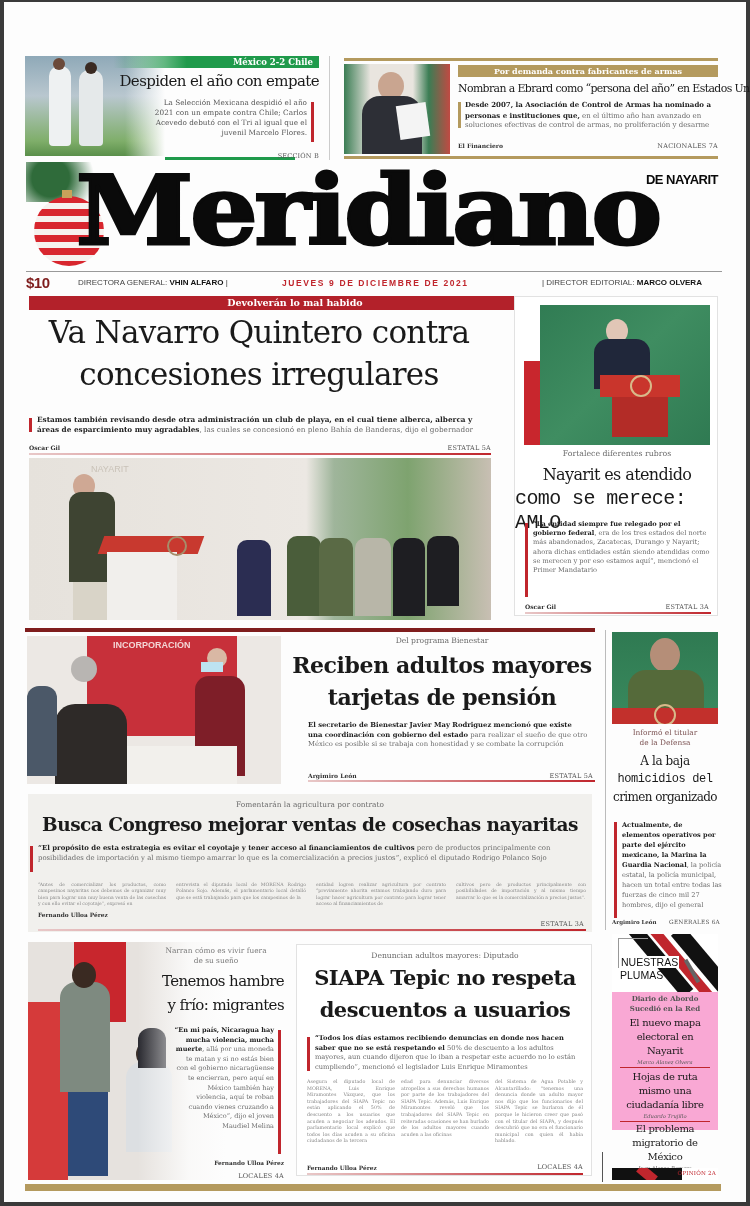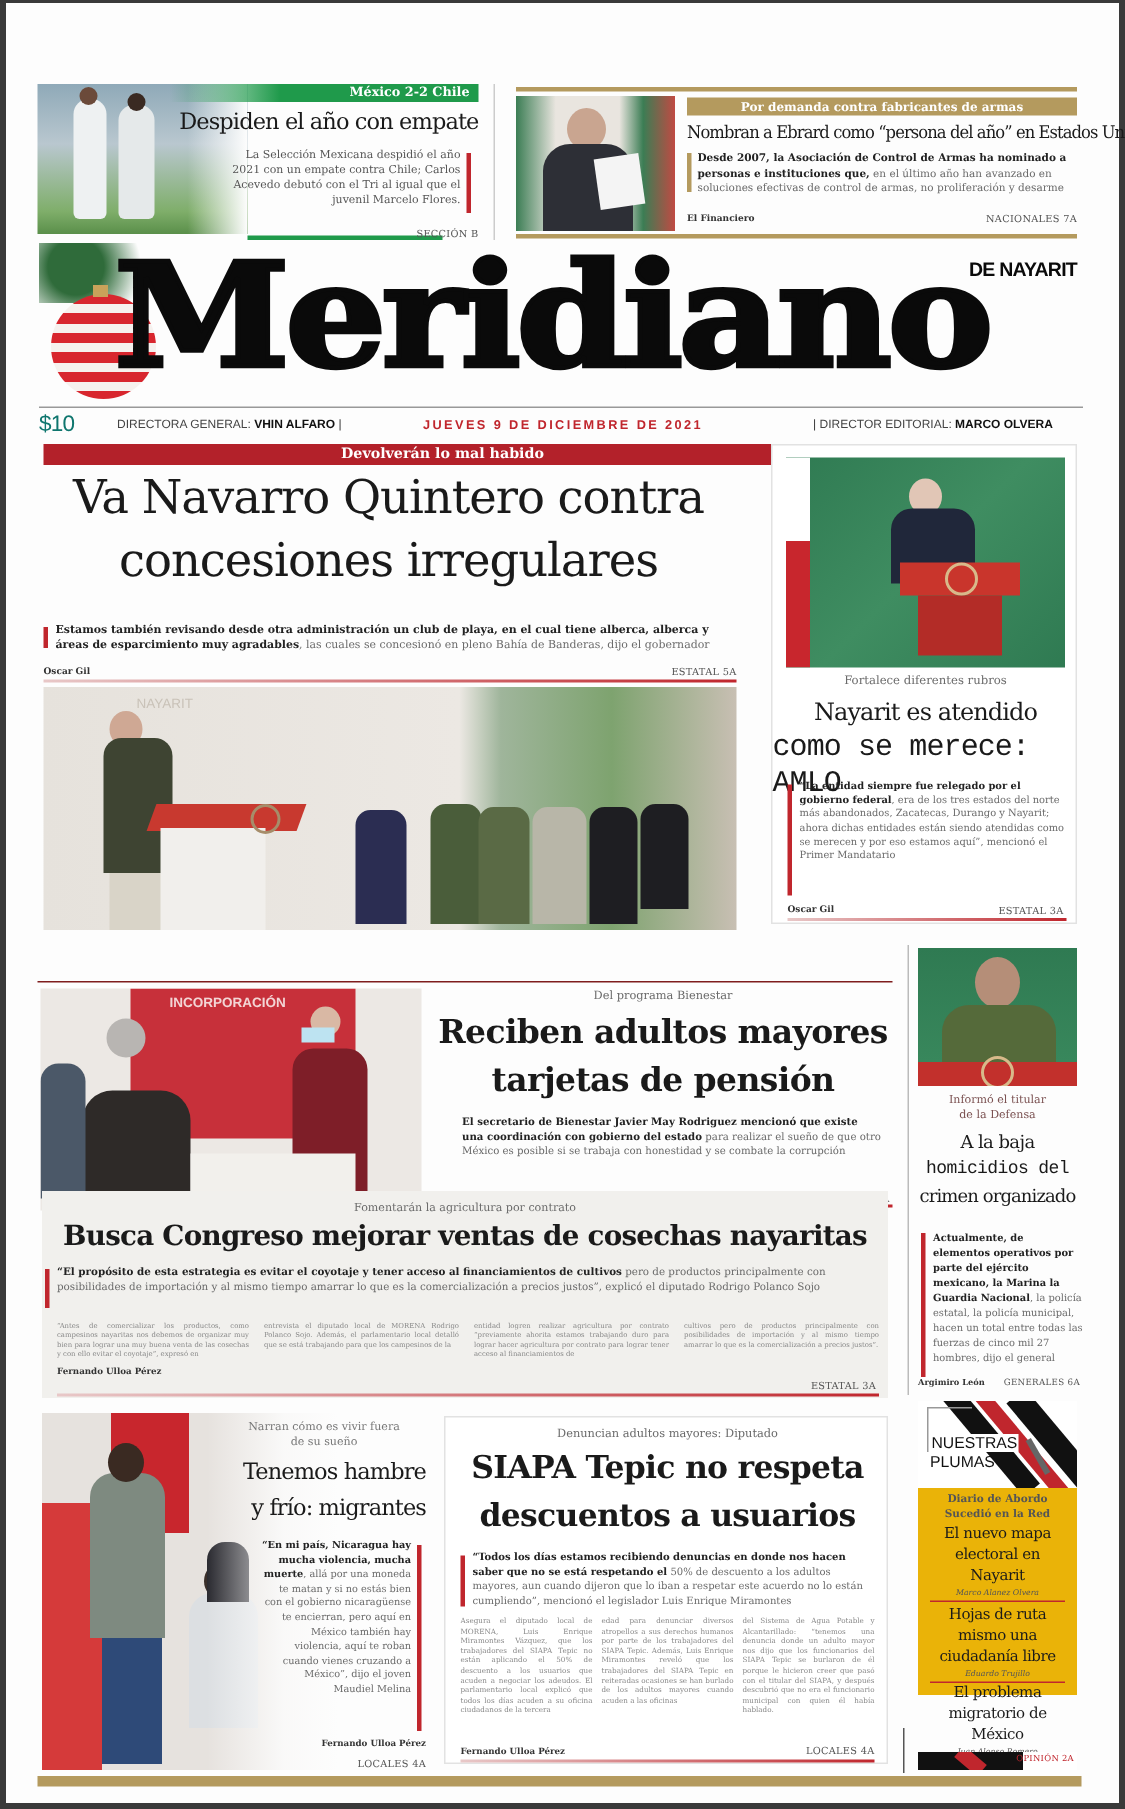--- a/index.html
+++ b/index.html
@@ -59,21 +59,21 @@
 
   <div class="abs" style="left:0; top:158px; width:742px; height:132px;">
     <div class="abs" style="left:22px; top:2px; width:82px; height:110px;">
       <div style="position:absolute;left:0;top:0;width:82px;height:40px;background:radial-gradient(circle at 30% 40%,#2f6b3a 0,#2f6b3a 30%,rgba(47,107,58,0) 70%);"></div>
       <div style="position:absolute;left:8px;top:34px;width:70px;height:70px;border-radius:50%;background:repeating-linear-gradient(180deg,#d8262e 0 7px,#f6f1ee 7px 13px);"></div>
       <div style="position:absolute;left:36px;top:28px;width:10px;height:8px;background:#c9a25a;"></div>
     </div>
     <div class="abs" style="left:72px; top:-6px; width:650px; font-family:'DejaVu Serif',serif; font-weight:bold; font-size:100px; line-height:118px; letter-spacing:-3px; color:#0a0a0a; transform:scaleX(1.06) scaleY(0.96); transform-origin:left top; -webkit-text-stroke:3px #0a0a0a;">Meridiano</div>
     <div class="abs sans" style="right:28px; top:12px; font-size:13px; font-weight:bold; color:#0a0a0a; letter-spacing:-0.5px;">DE NAYARIT</div>
     <div class="abs" style="left:22px; top:111px; width:696px; height:1px; background:#999;"></div>
-    <div class="abs sans" style="left:22px; top:114px; font-size:15px; font-weight:normal; color:#0f766e; letter-spacing:-0.5px;">$10</div>
+    <div class="abs sans" style="left:22px; top:114px; font-size:15px; font-weight:bold; color:#7f1d1d; letter-spacing:-0.5px;">$10</div>
     <div class="abs sans" style="left:74px; top:118px; font-size:8px; color:#444;">
       <span>DIRECTORA GENERAL:</span>
       <b style="color:#111;">VHIN ALFARO</b>
       <span style="color:#333;"> |</span>
     </div>
     <div class="abs sans" style="left:278px; top:118px; font-size:8.5px; font-weight:bold; color:#c0262d; letter-spacing:1.6px;">JUEVES 9 DE DICIEMBRE DE 2021</div>
     <div class="abs sans" style="left:538px; top:118px; font-size:8px; color:#444;">
       <span style="color:#333;">| </span>
       <span>DIRECTOR EDITORIAL:</span>
       <b style="color:#111;">MARCO OLVERA</b>
@@ -120,21 +120,21 @@
     <div class="abs" style="left:0; top:190px; width:204px; text-align:left; font-size:20px; line-height:24px; letter-spacing:-0.6px;font-family:Liberation Mono, monospace;">como se merece: AMLO</div>
     <div class="bar-red" style="left:10px; top:226px; height:74px;"></div>
     <div class="abs deck" style="left:18px; top:223px; width:180px; font-size:6.6px; line-height:9.2px;"><b>“La entidad siempre fue relegado por el gobierno federal</b><span>, era de los tres estados del norte más abandonados, Zacatecas, Durango y Nayarit; ahora dichas entidades están siendo atendidas como se merecen y por eso estamos aquí”, mencionó el Primer Mandatario</span></div>
     <div class="abs credit" style="left:10px; top:306px;">Oscar Gil</div>
     <div class="abs section-tag" style="right:8px; top:306px;">ESTATAL 3A</div>
     <div class="abs redrule" style="left:10px; top:315px; width:186px;"></div>
   </div>
 
   <div class="abs" style="left:601px; top:628px; width:1px; height:300px; background:#bbb;"></div>
 
-  <div class="abs" style="left:21px; top:626px; width:570px; height:156px; border-top:1px solid #7f1d1d;margin-top:26px;">
+  <div class="abs" style="left:21px; top:626px; width:570px; height:156px; border-top:4px solid #7f1d1d;">
     <div class="photo" style="left:2px; top:4px; width:254px; height:148px; background:#ece8e4;">
       <div style="position:absolute;left:60px;top:0;width:150px;height:100px;background:#c7303a;"></div>
       <div class="abs sans" style="left:86px; top:4px; font-size:9px; font-weight:bold; color:#f3d5d5;">INCORPORACIÓN</div>
       <div style="position:absolute;left:180px;top:12px;width:20px;height:20px;background:#d9b8a4;border-radius:50%;"></div>
       <div style="position:absolute;left:174px;top:14px;width:22px;height:10px;background:#bde3f1;top:26px;"></div>
       <div style="position:absolute;left:168px;top:40px;width:50px;height:100px;background:#7e1e28;border-radius:14px 14px 0 0;"></div>
       <div style="position:absolute;left:44px;top:20px;width:26px;height:26px;background:#b8b5b2;border-radius:50%;"></div>
       <div style="position:absolute;left:28px;top:68px;width:72px;height:80px;background:#2e2a28;border-radius:20px 20px 0 0;"></div>
       <div style="position:absolute;left:0;top:50px;width:30px;height:90px;background:#4b5868;border-radius:12px 12px 0 0;"></div>
       <div style="position:absolute;left:100px;top:110px;width:110px;height:38px;background:#f2f0ec;"></div>
@@ -211,21 +211,21 @@
     <div class="abs col-text" style="left:10px; top:134px; width:88px; font-size:4.8px; line-height:6.6px;">Asegura el diputado local de MORENA, Luis Enrique Miramontes Vázquez, que los trabajadores del SIAPA Tepic no están aplicando el 50% de descuento a los usuarios que acuden a negociar los adeudos. El parlamentario local explicó que todos los días acuden a su oficina ciudadanos de la tercera</div>
     <div class="abs col-text" style="left:104px; top:134px; width:88px; font-size:4.8px; line-height:6.6px;">edad para denunciar diversos atropellos a sus derechos humanos por parte de los trabajadores del SIAPA Tepic. Además, Luis Enrique Miramontes reveló que los trabajadores del SIAPA Tepic en reiteradas ocasiones se han burlado de los adultos mayores cuando acuden a las oficinas</div>
     <div class="abs col-text" style="left:198px; top:134px; width:88px; font-size:4.8px; line-height:6.6px;">del Sistema de Agua Potable y Alcantarillado: “tenemos una denuncia donde un adulto mayor nos dijo que los funcionarios del SIAPA Tepic se burlaron de él porque le hicieron creer que pasó con el titular del SIAPA, y después descubrió que no era el funcionario municipal con quien él había hablado.</div>
     <div class="abs credit" style="left:10px; top:220px; font-size:5.8px;">Fernando Ulloa Pérez</div>
     <div class="abs section-tag" style="right:8px; top:218px;">LOCALES 4A</div>
     <div class="abs redrule" style="left:10px; top:228px; width:276px;"></div>
   </div>
 
   <div class="abs" style="left:598px; top:1150px; width:1px; height:30px; background:#555;"></div>
 
-  <div class="abs" style="left:608px; top:932px; width:106px; height:196px; background:#eab308;">
+  <div class="abs" style="left:608px; top:932px; width:106px; height:196px; background:#f9a8d4;">
     <div class="abs" style="left:0; top:0; width:106px; height:58px; background:#fff; overflow:hidden;">
       <div style="position:absolute;left:40px;top:-20px;width:14px;height:90px;background:#111;transform:rotate(-40deg);"></div>
       <div style="position:absolute;left:66px;top:-14px;width:10px;height:90px;background:#c0262d;transform:rotate(-40deg);"></div>
       <div style="position:absolute;left:86px;top:-14px;width:16px;height:90px;background:#111;transform:rotate(-40deg);"></div>
       <div style="position:absolute;left:6px;top:4px;width:1px;height:30px;background:#999;"></div>
       <div style="position:absolute;left:6px;top:4px;width:30px;height:1px;background:#999;"></div>
     </div>
     <div class="abs sans" style="left:8px; top:22px; font-size:10.5px; color:#111; background:#fff; padding:0 1px;">NUESTRAS</div>
     <div class="abs sans" style="left:8px; top:35px; font-size:10.5px; color:#111;">PLUMAS</div>
     <div class="abs" style="left:78px; top:24px; width:4px; height:26px; background:#666; transform:rotate(-30deg);"></div>

